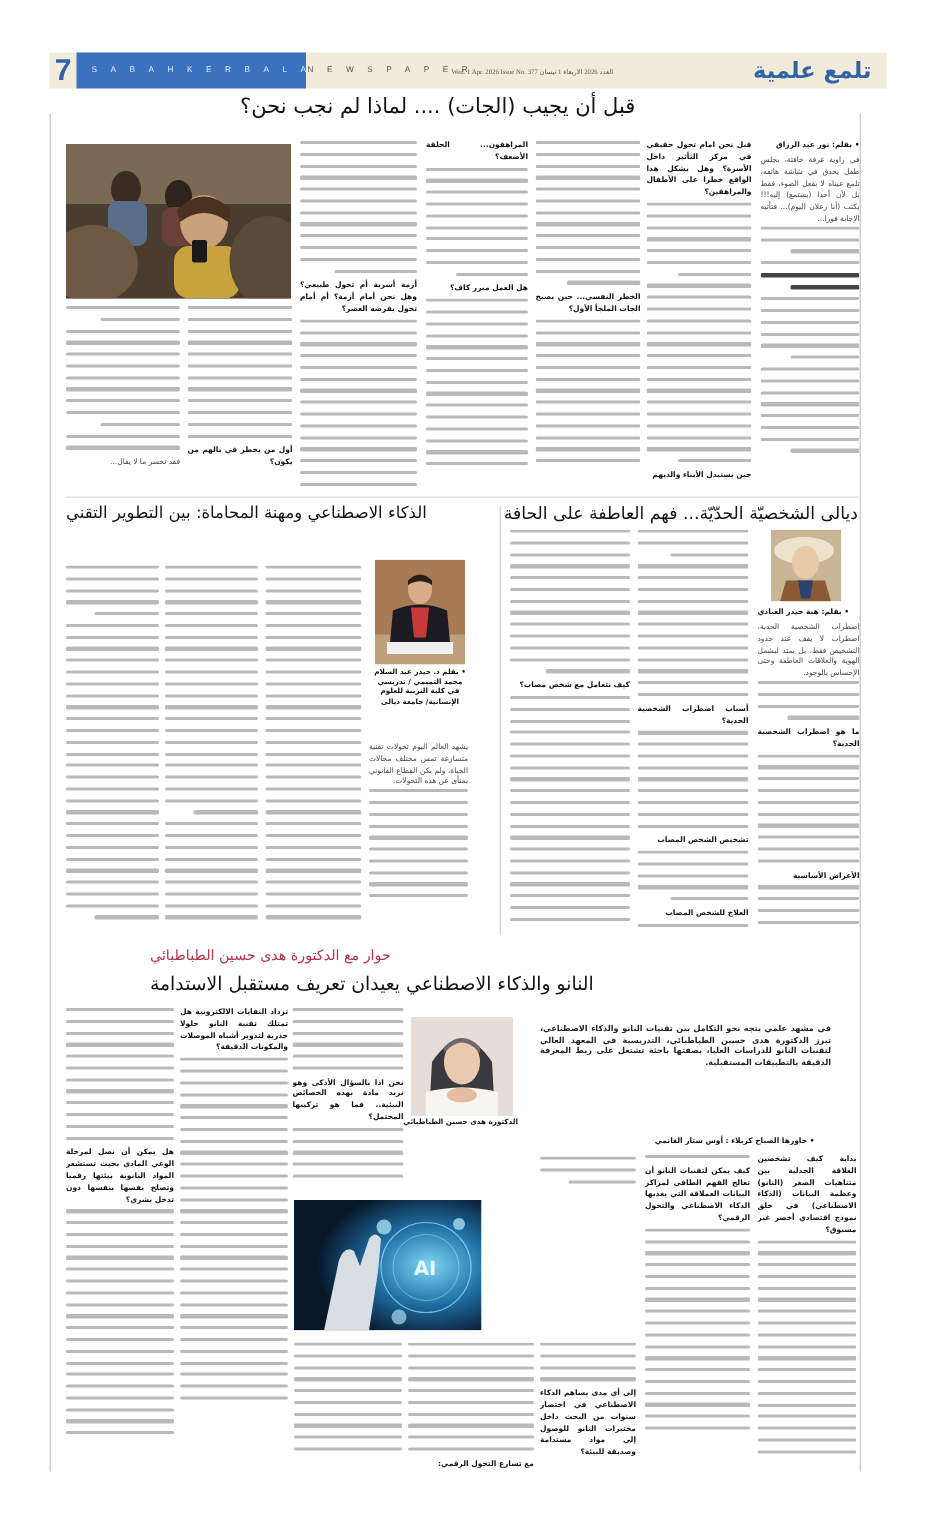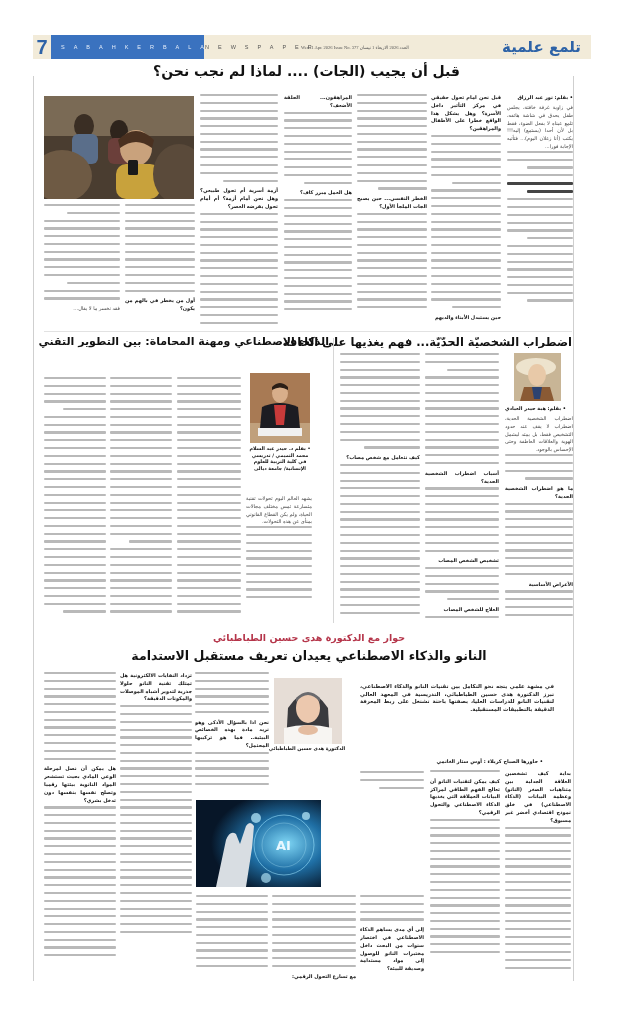--- a/index.html
+++ b/index.html
@@ -7,21 +7,21 @@
   body{font-family:"DejaVu Sans",sans-serif;color:#222;position:relative}
   .page{position:absolute;left:0;top:0;width:618px;height:1024px;background:#fff}
   
   .hdr{position:absolute;top:35px;left:33px;width:558px;height:24px;background:#f2ebd9;display:flex;align-items:center}
   .pgnum{position:absolute;left:0;top:0;width:18px;height:24px;display:flex;align-items:center;justify-content:center;font-family:"Liberation Sans",sans-serif;font-weight:bold;font-size:20px;color:#2e63a7}
   .brand{position:absolute;left:18px;top:0;width:153px;height:24px;background:#3a72bf;color:#e6eefa;font-size:5.5px;letter-spacing:9px;display:flex;align-items:center;padding-left:10px;font-family:"Liberation Sans",sans-serif}
   .brand2{position:absolute;left:172px;top:0;height:24px;display:flex;align-items:center;font-size:5.5px;letter-spacing:9px;color:#555;font-family:"Liberation Sans",sans-serif}
   .dateline{position:absolute;left:268px;top:0;height:24px;display:flex;align-items:center;font-size:4.5px;color:#555;font-family:"Liberation Serif",serif;white-space:nowrap}
   .section{position:absolute;right:10px;top:0;height:24px;display:flex;align-items:center;font-size:15px;font-weight:bold;color:#2e63a7;direction:rtl}
   .frame{position:absolute;left:33px;top:76px;width:541px;height:905px;border-left:1px solid #cfcfcf;border-right:1px solid #cfcfcf}
-  .headline{position:absolute;font-weight:bold;color:#111;direction:rtl;text-align:center;white-space:nowrap;font-family:"DejaVu Sans",sans-serif}
+  .headline{position:absolute;font-weight:normal;color:#111;direction:rtl;text-align:left;white-space:nowrap;font-family:"DejaVu Sans",sans-serif}
   .h1{top:63px;left:160px;width:300px;font-size:14px}
   .col{position:absolute;direction:rtl;text-align:justify;font-size:5px;line-height:7.8px;color:#444;overflow:hidden}
   .col .b{font-weight:bold;color:#111}
   .byline{position:absolute;direction:rtl;font-size:5px;font-weight:bold;color:#111;white-space:nowrap}
   .img{position:absolute;overflow:hidden}
   .lines{position:absolute;direction:rtl;overflow:hidden}
   .ln{height:2.2px;background:#b9b9b9;margin-bottom:5.6px;border-radius:1px}
   .ln.bold{background:#444;height:2.6px}
   .ln.s{margin-left:30%}
   .caption{position:absolute;direction:rtl;font-size:4.8px;font-weight:bold;color:#111;text-align:center;line-height:6.5px}
@@ -247,21 +247,21 @@
         <div class="ln"></div>
       <div class="ln s"></div>
         <div class="ln"></div>
         <div class="ln"></div>
     </div>
     <span>فقد نخسر ما لا يقال...</span>
   </div>
 
   <div style="position:absolute;left:44px;top:331px;width:528px;height:1px;background:#e2e2e2"></div>
 
-  <div class="headline" style="top:335px;left:340px;width:232px;font-size:11.5px">اضطراب الشخصيّة الحدّيّة... فهم يغذيها على الحافة</div>
+  <div class="headline" style="top:335px;left:340px;width:232px;font-size:11.5px">ديالى الشخصيّة الحدّيّة... فهم العاطفة على الحافة</div>
 
   <div class="img" style="left:514px;top:353px;width:47px;height:48px">
     <svg width="47" height="48" viewBox="0 0 47 48">
       <rect width="47" height="48" fill="#c8b596"></rect>
       <ellipse cx="22" cy="14" rx="20" ry="9" fill="#ede3cd"></ellipse>
       <ellipse cx="23" cy="22" rx="9" ry="11" fill="#e8c9a8"></ellipse>
       <path d="M10 34 L36 34 L40 48 L6 48Z" fill="#8a5a34"></path>
       <path d="M18 34 L28 34 L26 46 L20 46Z" fill="#2c4270"></path>
     </svg>
   </div>

